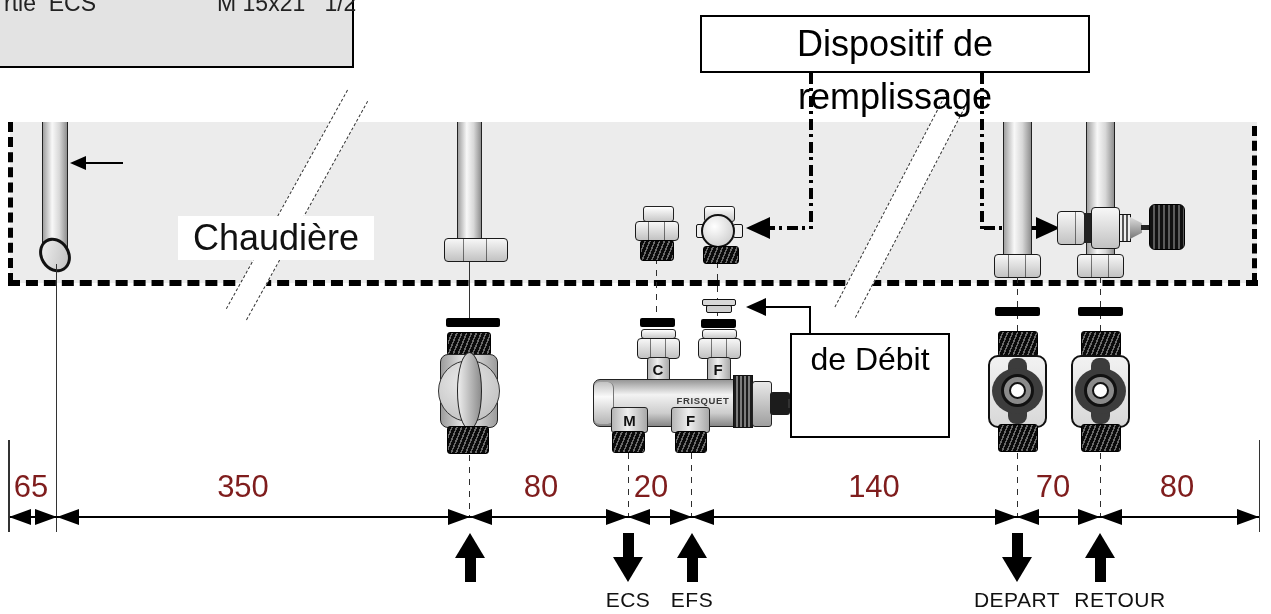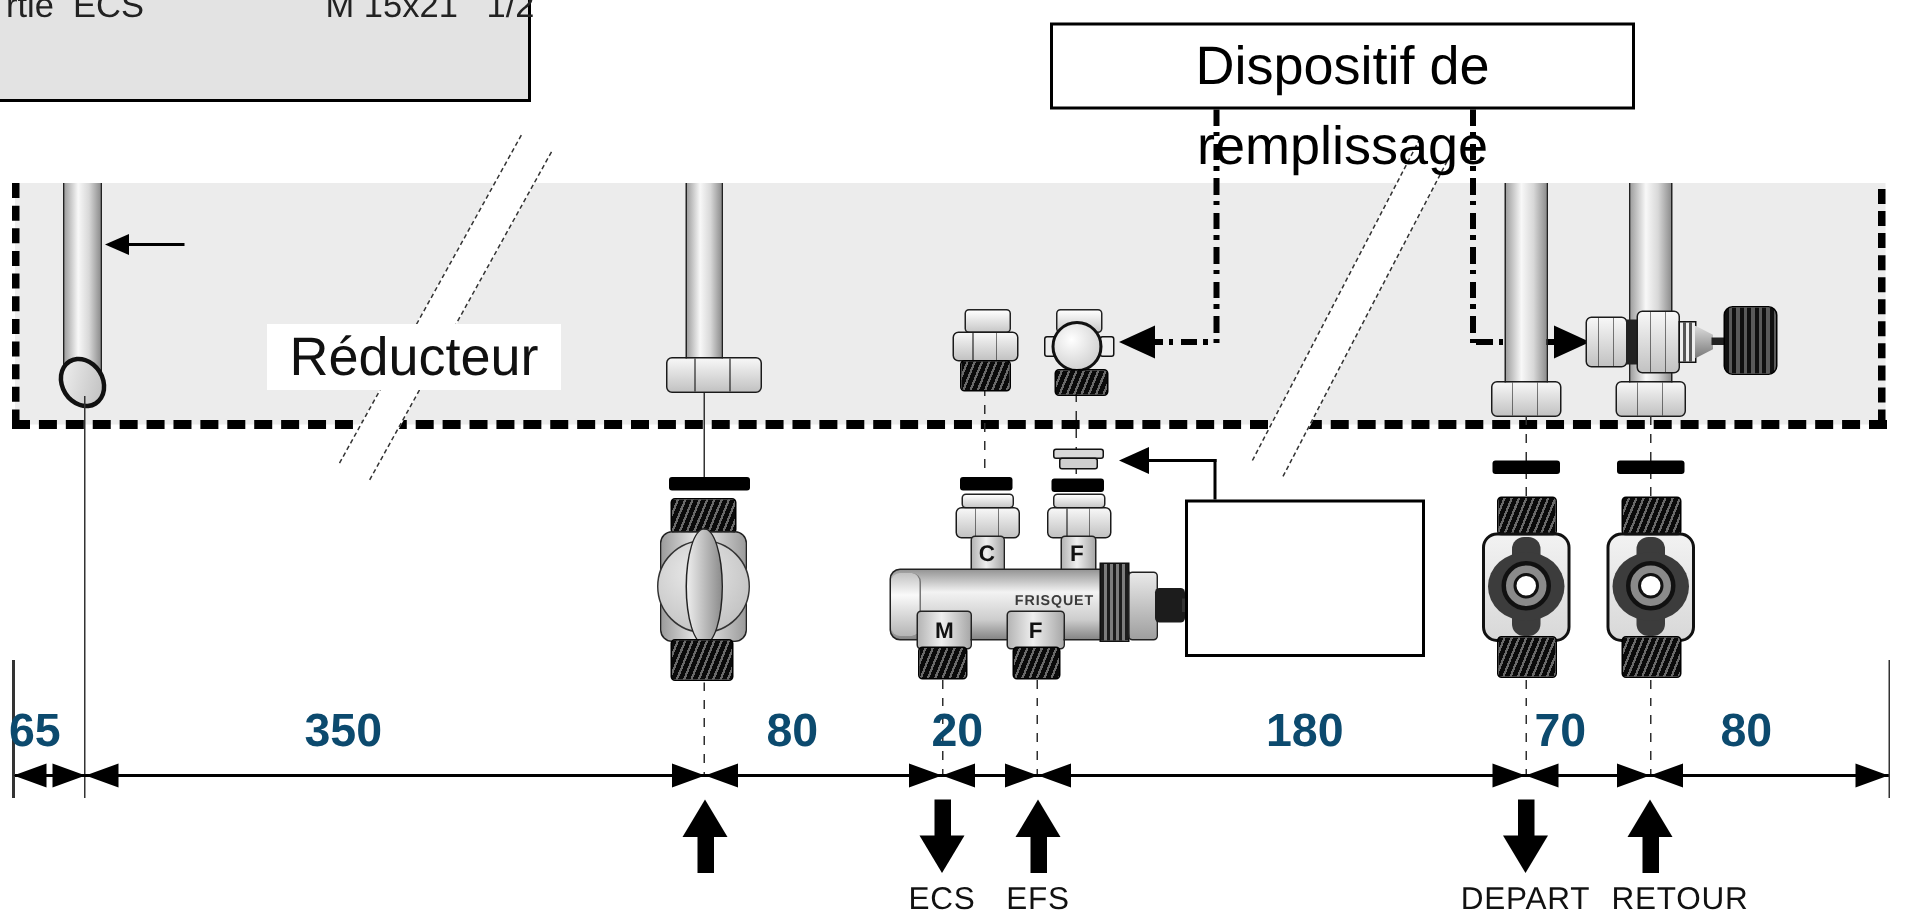--- a/index.html
+++ b/index.html
@@ -17,41 +17,41 @@
   .dv{width:1.4px;background:repeating-linear-gradient(to bottom,#2e2e2e 0 6px,transparent 6px 12px)}
   .sv{width:1.4px;background:#333}
   .ld{width:3.5px;background:repeating-linear-gradient(to bottom,#000 0 11px,transparent 11px 15px,#000 15px 18px,transparent 18px 23px)}
   .ldh{height:3.5px;background:repeating-linear-gradient(to right,#000 0 11px,transparent 11px 15px,#000 15px 18px,transparent 18px 23px)}
   .tri{width:0;height:0}
   .tr{border-top:8.5px solid transparent;border-bottom:8.5px solid transparent;border-left:22px solid #000}
   .tl{border-top:8.5px solid transparent;border-bottom:8.5px solid transparent;border-right:22px solid #000}
   .fup{border-left:15px solid transparent;border-right:15px solid transparent;border-bottom:25px solid #000}
   .fdn{border-left:15px solid transparent;border-right:15px solid transparent;border-top:25px solid #000}
   .shaft{width:11px;background:#000}
-  .dim{font-weight:bold;font-size:31px;line-height:1;color:#0c4a6e;}
+  .dim{font-weight:normal;font-size:31px;line-height:1;color:#7f1d1d;text-align:center}
   .clabel{font-size:21px;line-height:1;color:#111;text-align:center;letter-spacing:.5px}
   .plabel{font-weight:bold;font-size:15px;line-height:1;color:#111;text-align:center}
   .brk{background:#fff;border-left:1.6px dashed #333;border-right:1.6px dashed #333;width:24px}
   .vbody{border:2px solid #111;border-radius:10px;background:linear-gradient(to bottom,#f2f2f2,#d8d8d8)}
   .legendtxt{font-size:23px;color:#222;white-space:pre}
 </style>
 </head>
 <body>
 
 <div id="stage">
 
   <div class="a" style="left:10px;top:122px;width:1247px;height:161px;background:#ececec"></div>
   <div class="a" style="left:8px;top:122px;height:161px;width:0;border-left:5px dashed #000"></div>
   <div class="a" style="left:1252px;top:126px;height:157px;width:0;border-left:5px dashed #000"></div>
   <div class="a" style="left:8px;top:280px;width:1250px;height:0;border-top:6px dashed #000"></div>
 
   <div class="a brk" style="left:285px;top:80px;height:250px;transform:rotate(29deg)"></div>
   <div class="a brk" style="left:889px;top:84px;height:242px;transform:rotate(27.5deg)"></div>
 
-  <div class="a" style="left:178px;top:216px;width:196px;height:44px;background:#fff;font-size:36px;line-height:44px;text-align:center;color:#111">Réducteur</div>
+  <div class="a" style="left:178px;top:216px;width:196px;height:44px;background:#fff;font-size:36px;line-height:44px;text-align:center;color:#111">Chaudière</div>
 
   <div class="a" style="left:-10px;top:-46px;width:364px;height:114px;background:#e3e3e3;border:2px solid #000">
     <span class="a legendtxt" style="left:12px;top:34px">rtie  ECS</span>
     <span class="a legendtxt" style="left:225px;top:34px">M 15x21   1/2</span>
   </div>
 
   <div class="a pipe" style="left:42px;top:122px;width:26px;height:128px"></div>
   <div class="a" style="left:40px;top:237px;width:30px;height:36px;border:3px solid #111;border-radius:50%;background:linear-gradient(135deg,#f2f2f2,#bdbdbd);transform:rotate(-32deg)"></div>
   <div class="a sv" style="left:56px;top:264px;height:268px"></div>
   <div class="a" style="left:84px;top:162px;width:39px;height:1.8px;background:#000"></div>
@@ -112,20 +112,21 @@
   <div class="a neck" style="left:671px;top:407px;width:39px;height:26px"></div>
   <div class="a thr" style="left:675px;top:431px;width:32px;height:22px"></div>
   <div class="a plabel" style="left:646px;top:362px;width:24px">C</div>
   <div class="a plabel" style="left:706px;top:362px;width:24px">F</div>
   <div class="a plabel" style="left:611px;top:413px;width:37px">M</div>
   <div class="a plabel" style="left:671px;top:413px;width:39px">F</div>
   <div class="a dv" style="left:628px;top:453px;height:64px"></div>
   <div class="a dv" style="left:691px;top:453px;height:64px"></div>
 
   <div class="a box" style="left:790px;top:333px;width:160px;height:105px">
+    <div style="font-size:32px;text-align:center;margin-top:6px">de Débit</div>
   </div>
   <div class="a" style="left:809px;top:306px;width:2px;height:27px;background:#000"></div>
   <div class="a" style="left:764px;top:306px;width:47px;height:2px;background:#000"></div>
   <div class="a tri" style="left:746px;top:298px;border-top:9px solid transparent;border-bottom:9px solid transparent;border-right:20px solid #000"></div>
 
   <div class="a pipe" style="left:1003px;top:122px;width:29px;height:134px"></div>
   <div class="a hex" style="left:994px;top:254px;width:47px;height:24px"></div>
   <div class="a dv" style="left:1016.5px;top:277px;height:54px"></div>
   <div class="a bar" style="left:995px;top:307px;width:45px;height:9px"></div>
   <div class="a thr" style="left:998px;top:331px;width:40px;height:26px"></div>
@@ -174,21 +175,21 @@
   <div class="a tri tr" style="left:995px;top:508.5px"></div>
   <div class="a tri tl" style="left:1017px;top:508.5px"></div>
   <div class="a tri tr" style="left:1078px;top:508.5px"></div>
   <div class="a tri tl" style="left:1100px;top:508.5px"></div>
   <div class="a tri tr" style="left:1237px;top:508.5px"></div>
 
   <div class="a dim" style="left:6px;top:471px;width:50px">65</div>
   <div class="a dim" style="left:203px;top:471px;width:80px">350</div>
   <div class="a dim" style="left:511px;top:471px;width:60px">80</div>
   <div class="a dim" style="left:621px;top:471px;width:60px">20</div>
-  <div class="a dim" style="left:844px;top:471px;width:60px">180</div>
+  <div class="a dim" style="left:844px;top:471px;width:60px">140</div>
   <div class="a dim" style="left:1023px;top:471px;width:60px">70</div>
   <div class="a dim" style="left:1147px;top:471px;width:60px">80</div>
 
   <div class="a tri fup" style="left:455px;top:533px"></div>
   <div class="a shaft" style="left:464.5px;top:556px;height:26px"></div>
   <div class="a clabel" style="left:430px;top:618px;width:80px">GAZ</div>
 
   <div class="a shaft" style="left:622.5px;top:533px;height:26px"></div>
   <div class="a tri fdn" style="left:613px;top:557px"></div>
   <div class="a clabel" style="left:588px;top:589px;width:80px">ECS</div>

